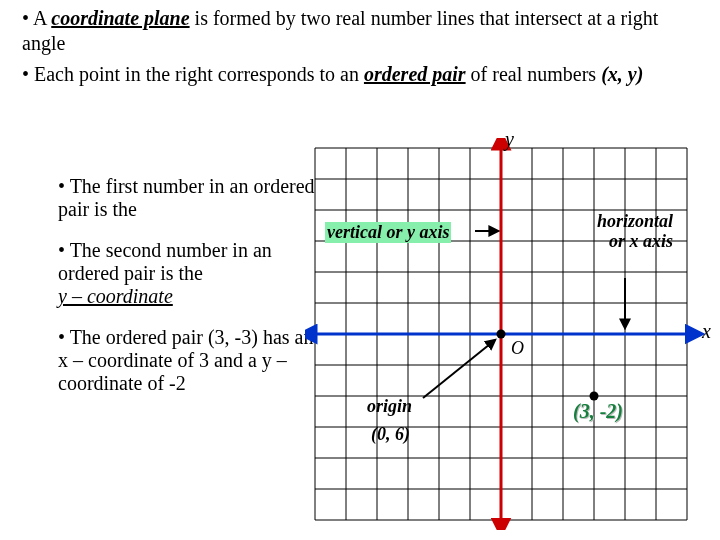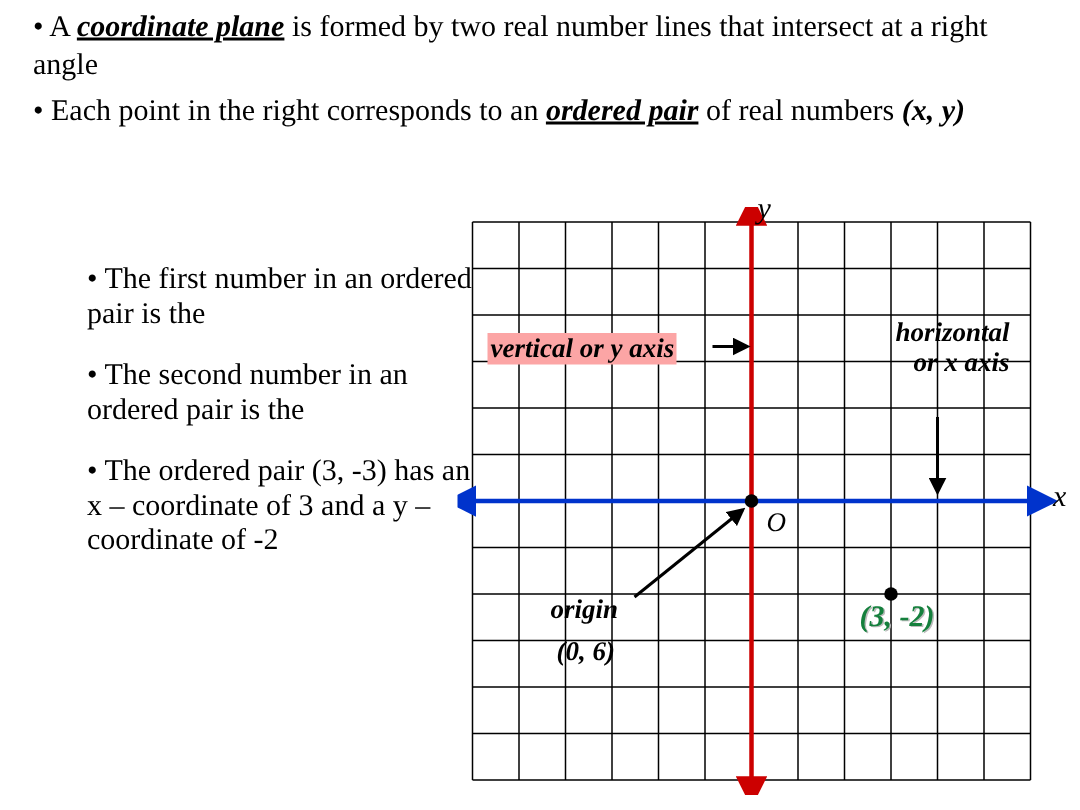--- a/index.html
+++ b/index.html
@@ -64,20 +64,21 @@
     <span> • Each point in the right corresponds to an </span><span class="u-bi">ordered pair</span><span> of real numbers </span><span class="bi">(x, y)</span>
   </div>
 </div>
 
 <div class="left-col">
   <div class="left-block">
     <span> • The first number in an ordered pair is the </span><br>
   </div>
   <div class="left-block">
     <span> • The second number in an ordered pair is the </span><br>
+    <span class="term">y – coordinate</span>
   </div>
   <div class="left-block">
     <span> • The ordered pair (3, -3) has an x – coordinate of  3 and a y – coordinate of  -2</span>
   </div>
 </div>
 
 <div class="graph-area">
   <svg width="405" height="392">
     <defs>
       <marker id="arr-red" viewBox="0 0 10 10" refX="5" refY="5" markerWidth="7" markerHeight="7" orient="auto-start-reverse">
@@ -130,21 +131,21 @@
 
     <line x1="170" y1="93" x2="193" y2="93" stroke="#000" stroke-width="2" marker-end="url(#arr-blk)"></line>
 
     <line x1="320" y1="140" x2="320" y2="190" stroke="#000" stroke-width="2" marker-end="url(#arr-blk)"></line>
 
     <line x1="118" y1="260" x2="190" y2="202" stroke="#000" stroke-width="2" marker-end="url(#arr-blk)"></line>
   </svg>
 
   <div class="lbl" style="left:200px; top:-10px; font-style:italic; font-size:20px;">y</div>
 
-  <div class="lbl lbl-italic" style="left:20px; top:84px; background:#fca5a5; padding:0 2px;">vertical or y axis</div>
+  <div class="lbl lbl-italic" style="left:20px; top:84px; background:#86efac; padding:0 2px;">vertical or y axis</div>
 
   <div class="lbl lbl-italic" style="left:292px; top:74px; text-align:right; line-height:1.1;">
     <span>horizontal</span><br>
     <span>or x axis</span>
   </div>
 
   <div class="lbl" style="left:206px; top:200px; font-style:italic; font-size:18px;">O</div>
 
   <div class="lbl lbl-italic" style="left:62px; top:258px;">origin</div>
   <div class="lbl lbl-italic" style="left:66px; top:286px;">(0, 6)</div>

